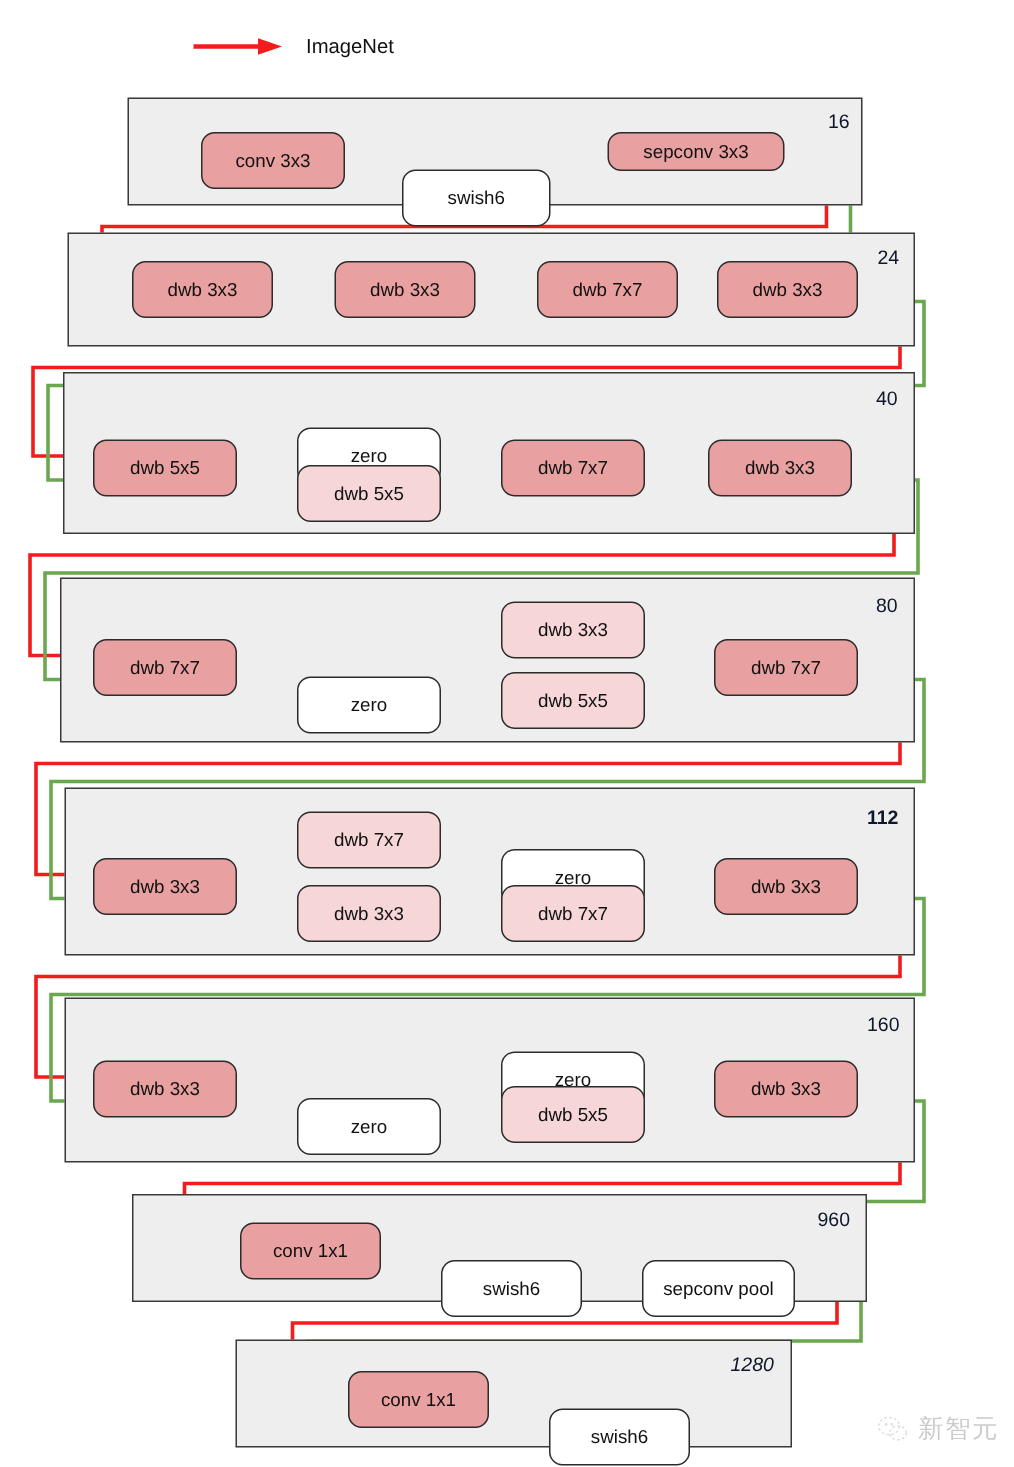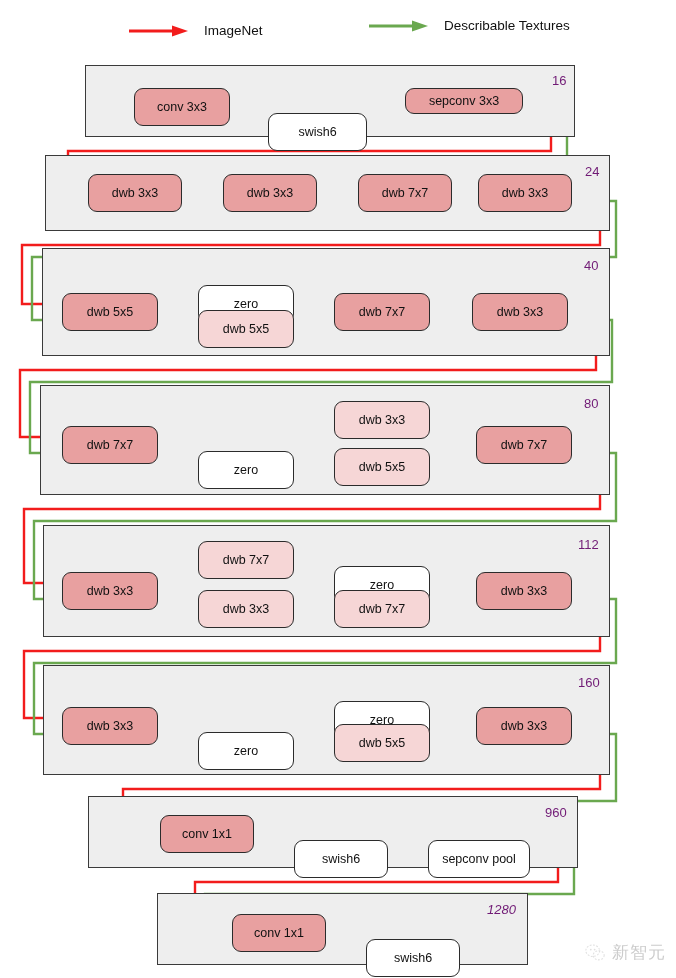--- a/index.html
+++ b/index.html
@@ -10,21 +10,21 @@
   svg.wires{position:absolute;left:0;top:0;width:676px;height:978px;pointer-events:none;}
 
   
   .legend{position:absolute;left:0;top:18px;width:676px;height:34px;}
   .legend-item{position:absolute;display:flex;align-items:center;}
   .legend-label{font-size:13.5px;color:#111;white-space:nowrap;}
   .legend-swatch{width:62px;height:14px;margin-right:14px;}
 
   
   .stage{position:absolute;background:#eeeeee;border:1.2px solid #3a3a3a;box-sizing:border-box;}
-  .stage-num{position:absolute;font-size:13px;color:#701a75;line-height:1;}
+  .stage-num{position:absolute;font-size:13px;color:#0f172a;line-height:1;}
 
   
   .node{position:absolute;box-sizing:border-box;border:1.4px solid #2b2b2b;border-radius:9px;
         display:flex;align-items:center;justify-content:center;
         font-size:12.5px;color:#111;text-align:center;white-space:nowrap;}
   .node.main{background:#e8a0a0;}
   .node.branch{background:#f6d6d6;}
   .node.zero{background:#ffffff;margin-top:25px;}
 
   
@@ -39,27 +39,20 @@
 
 <div id="canvas">
 
   <div class="legend">
     <div class="legend-item" id="legend-0" style="left: 128px; top: 5px;">
       <svg class="legend-swatch" viewBox="0 0 62 14">
         <line id="lg0-line" x1="1" y1="7" x2="46" y2="7" stroke-width="3" stroke="#f21c1c"></line>
         <polygon id="lg0-head" points="44,1.5 60,7 44,12.5" fill="#f21c1c"></polygon>
       </svg>
       <span class="legend-label">ImageNet</span>
-    </div>
-    <div class="legend-item" id="legend-1" style="left: 368px; top: 0px;">
-      <svg class="legend-swatch" viewBox="0 0 62 14">
-        <line id="lg1-line" x1="1" y1="7" x2="46" y2="7" stroke-width="3" stroke="#6aa84f"></line>
-        <polygon id="lg1-head" points="44,1.5 60,7 44,12.5" fill="#6aa84f"></polygon>
-      </svg>
-      <span class="legend-label">Describable Textures</span>
     </div>
   </div>
 
   <svg class="wires" id="wire-layer" viewBox="0 0 676 978">
     <defs>
       <marker id="ah-red" markerWidth="9" markerHeight="9" refX="7.6" refY="4.5" orient="auto" markerUnits="userSpaceOnUse">
         <polygon points="0,0.6 9,4.5 0,8.4" fill="#f21c1c"></polygon>
       </marker>
       <marker id="ah-green" markerWidth="9" markerHeight="9" refX="7.6" refY="4.5" orient="auto" markerUnits="userSpaceOnUse">
         <polygon points="0,0.6 9,4.5 0,8.4" fill="#6aa84f"></polygon>
@@ -168,21 +161,21 @@
       <div class="node main" style="left: 334px; top: 293px; width: 96px; height: 38px; background: rgb(232, 160, 160);">dwb 7x7</div>
       <div class="node main" style="left: 472px; top: 293px; width: 96px; height: 38px; background: rgb(232, 160, 160);">dwb 3x3</div>
       <div class="stage" style="left: 40px; top: 385px; width: 570px; height: 110px; background: rgb(238, 238, 238); border-color: rgb(58, 58, 58);"></div>
       <div class="stage-num" style="left: 584px; top: 397px;">80</div>
       <div class="node main" style="left: 62px; top: 426px; width: 96px; height: 38px; background: rgb(232, 160, 160);">dwb 7x7</div>
       <div class="node zero" style="left: 198px; top: 426px; width: 96px; height: 38px; background: rgb(255, 255, 255);">zero</div>
       <div class="node branch" style="left: 334px; top: 401px; width: 96px; height: 38px; background: rgb(246, 214, 214);">dwb 3x3</div>
       <div class="node branch" style="left: 334px; top: 448px; width: 96px; height: 38px; background: rgb(246, 214, 214);">dwb 5x5</div>
       <div class="node main" style="left: 476px; top: 426px; width: 96px; height: 38px; background: rgb(232, 160, 160);">dwb 7x7</div>
       <div class="stage" style="left: 43px; top: 525px; width: 567px; height: 112px; background: rgb(238, 238, 238); border-color: rgb(58, 58, 58);"></div>
-      <div class="stage-num" style="left: 578px; top: 538px;">112</div>
+      <div class="stage-num" style="left: 578px; top: 538px; font-weight: bold;">112</div>
       <div class="node main" style="left: 62px; top: 572px; width: 96px; height: 38px; background: rgb(232, 160, 160);">dwb 3x3</div>
       <div class="node branch" style="left: 198px; top: 541px; width: 96px; height: 38px; background: rgb(246, 214, 214);">dwb 7x7</div>
       <div class="node branch" style="left: 198px; top: 590px; width: 96px; height: 38px; background: rgb(246, 214, 214);">dwb 3x3</div>
       <div class="node zero" style="left: 334px; top: 541px; width: 96px; height: 38px; background: rgb(255, 255, 255);">zero</div>
       <div class="node branch" style="left: 334px; top: 590px; width: 96px; height: 38px; background: rgb(246, 214, 214);">dwb 7x7</div>
       <div class="node main" style="left: 476px; top: 572px; width: 96px; height: 38px; background: rgb(232, 160, 160);">dwb 3x3</div>
       <div class="stage" style="left: 43px; top: 665px; width: 567px; height: 110px; background: rgb(238, 238, 238); border-color: rgb(58, 58, 58);"></div>
       <div class="stage-num" style="left: 578px; top: 676px;">160</div>
       <div class="node main" style="left: 62px; top: 707px; width: 96px; height: 38px; background: rgb(232, 160, 160);">dwb 3x3</div>
       <div class="node zero" style="left: 198px; top: 707px; width: 96px; height: 38px; background: rgb(255, 255, 255);">zero</div>

